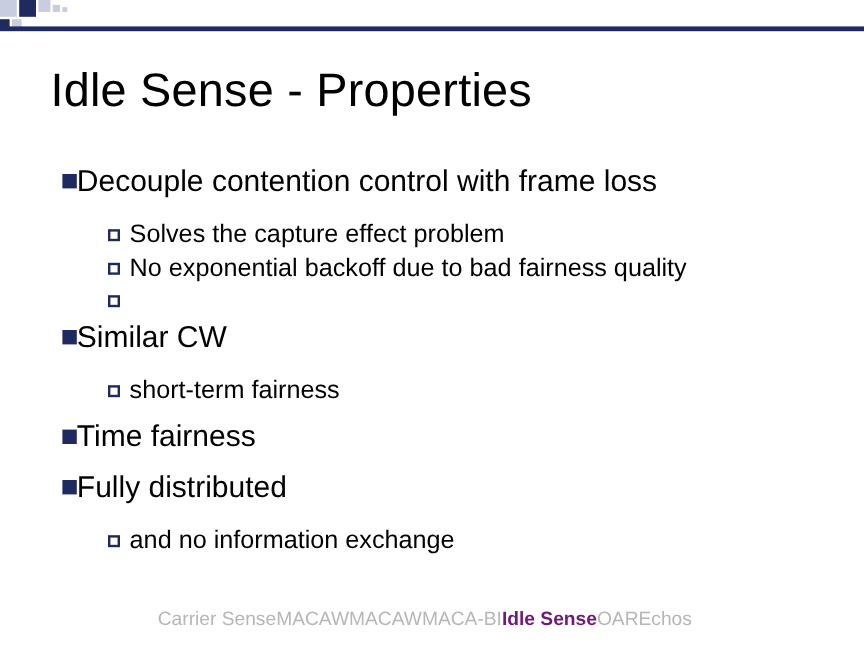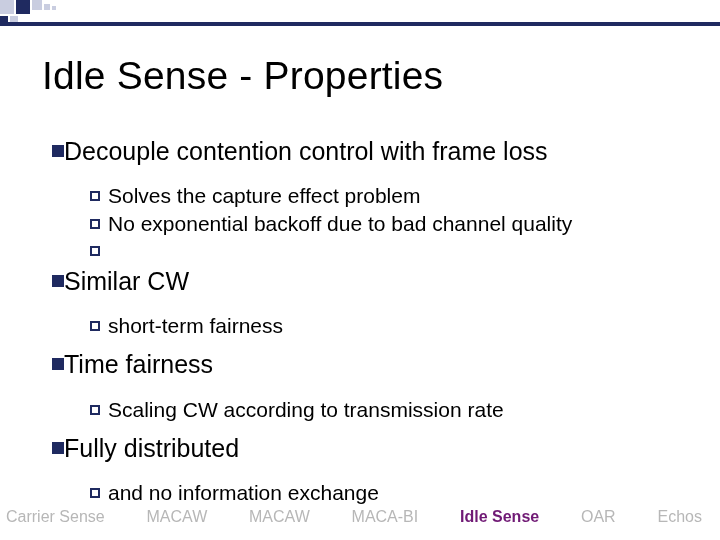--- a/index.html
+++ b/index.html
@@ -86,21 +86,21 @@
   .l2-text {
     font-size: 21px;
     line-height: 1.25;
   }
   .footer {
     position: absolute;
     bottom: 14px;
     left: 0;
     right: 0;
     display: flex;
-    justify-content: space-between;
+    justify-content: center;
     padding: 0 10px 0 6px;
     font-size: 16px;
     color: #b7b7b7;
   }
   .footer .active {
     color: #701a75;
     font-weight: 700;
   }
 </style>
 </head>
@@ -130,21 +130,21 @@
         <div class="sq"></div>
         <div class="l1-text">Decouple contention control with frame loss</div>
       </div>
       <div class="l2-group">
         <div class="l2-row">
           <div class="hollow"></div>
           <div class="l2-text">Solves the capture effect problem</div>
         </div>
         <div class="l2-row">
           <div class="hollow"></div>
-          <div class="l2-text">No exponential backoff due to bad channel quality</div>
+          <div class="l2-text">No exponential backoff due to bad fairness quality</div>
         </div>
         <div class="l2-row">
           <div class="hollow"></div>
         </div>
       </div>
     </div>
 
     <div class="l1">
       <div class="l1-row">
         <div class="sq"></div>
@@ -155,26 +155,20 @@
           <div class="hollow"></div>
           <div class="l2-text">short-term fairness</div>
         </div>
       </div>
     </div>
 
     <div class="l1">
       <div class="l1-row">
         <div class="sq"></div>
         <div class="l1-text">Time fairness</div>
-      </div>
-      <div class="l2-group">
-        <div class="l2-row">
-          <div class="hollow"></div>
-          <div class="l2-text">Scaling CW according to transmission rate</div>
-        </div>
       </div>
     </div>
 
     <div class="l1">
       <div class="l1-row">
         <div class="sq"></div>
         <div class="l1-text">Fully distributed</div>
       </div>
       <div class="l2-group">
         <div class="l2-row">

